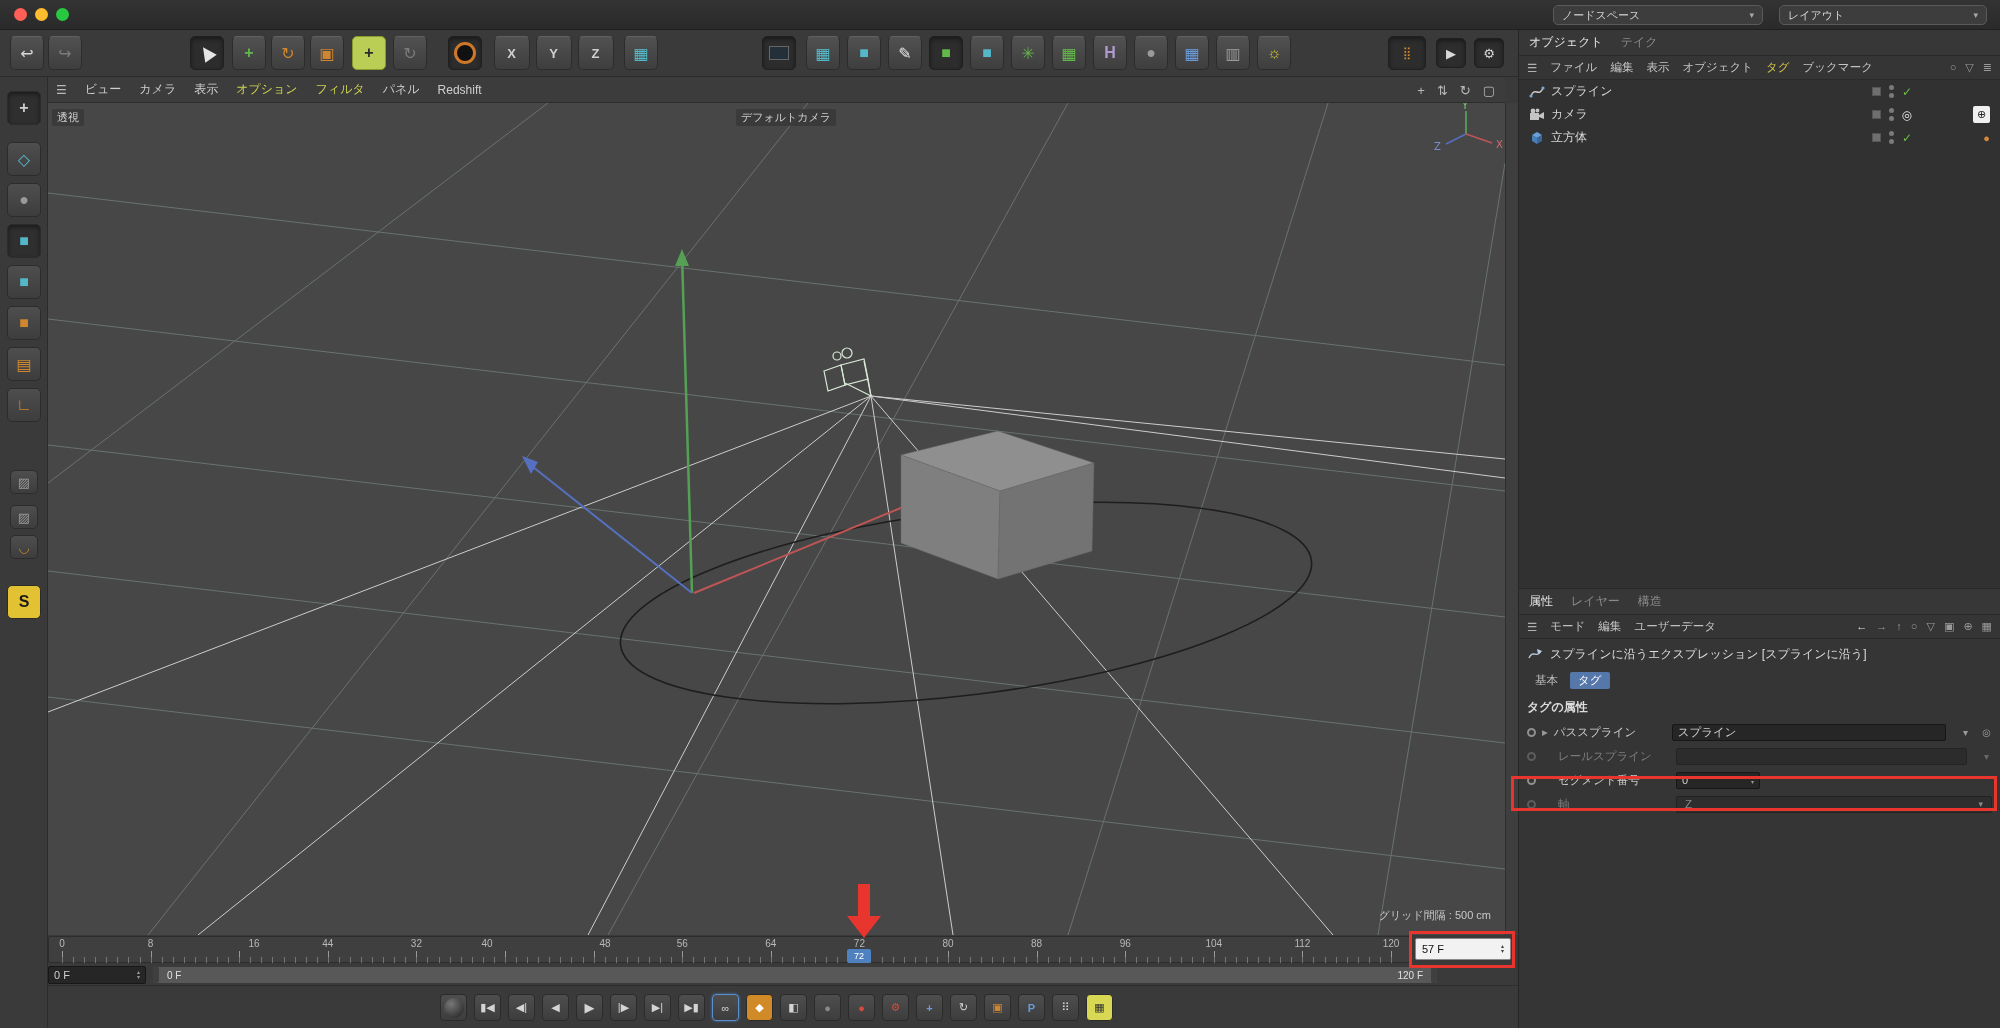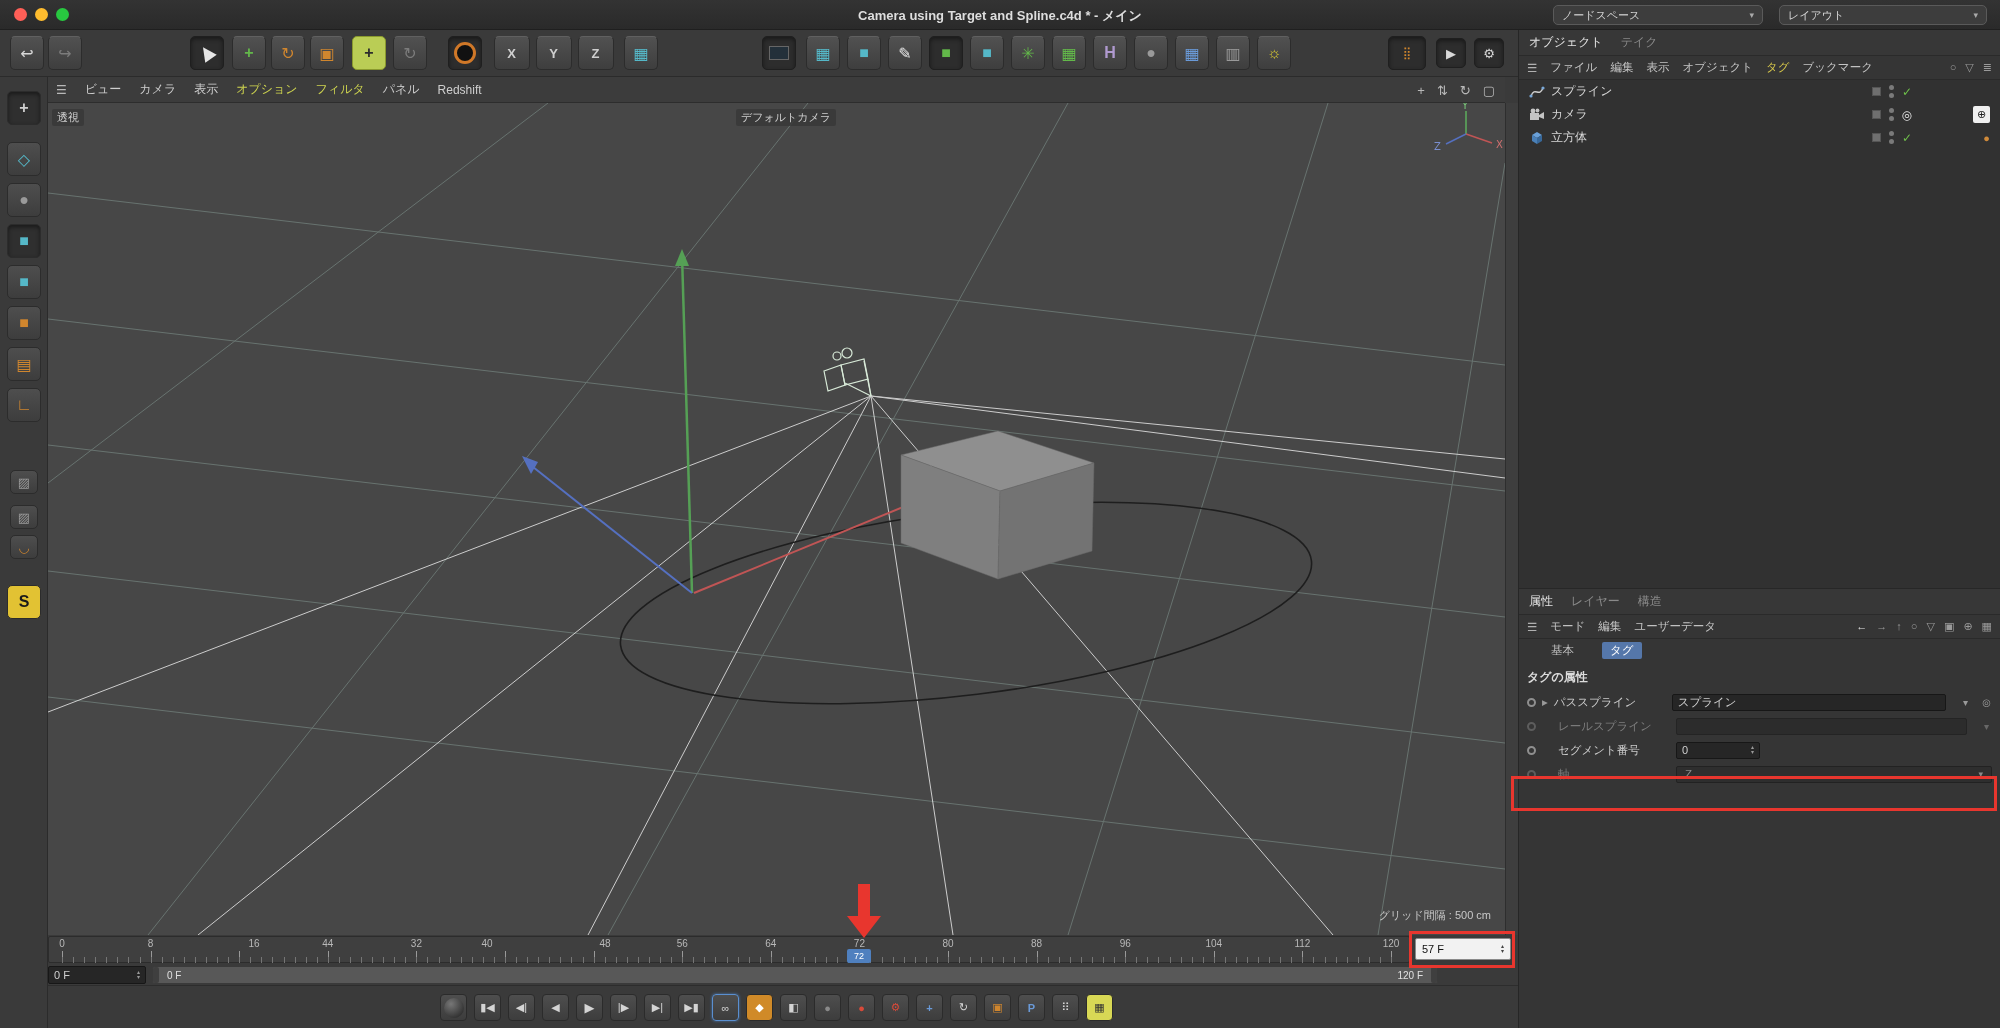--- a/index.html
+++ b/index.html
@@ -89,21 +89,21 @@
   .vis-dots i { width:5px; height:5px; border-radius:50%; background:#7a7a7a; }
   .om-toggle { width:9px; height:9px; background:#6f6f6f; border:1px solid #555; }
   .om-check { color:#6fc24a; font-size:12px; }
   .om-tags { position:absolute; right:10px; display:flex; gap:4px; align-items:center; }
   .tag-box { width:17px; height:17px; display:flex; align-items:center; justify-content:center; font-size:11px; border-radius:2px; }
   .tag-selected { background:#f0f0f0; color:#222; }
 
   #am { position:absolute; left:0; top:558px; right:0; bottom:0; background:#353535; border-top:1px solid #272727; }
   #am-title-row { display:flex; align-items:center; gap:7px; height:30px; padding-left:8px; font-size:12px; color:#dcdcdc; }
   #am-subtabs { display:flex; gap:4px; padding-left:8px; height:22px; align-items:center; font-size:11.5px; }
-  .subtab { padding:1px 8px; border-radius:2px; color:#c2c2c2;margin-left:16px; }
+  .subtab { padding:1px 8px; border-radius:2px; color:#c2c2c2; }
   .subtab.sel { background:#5577aa; color:#fff; }
   #am-section { padding:8px 0 4px 8px; font-size:12px; font-weight:bold; color:#dcdcdc; }
   .am-row { display:flex; align-items:center; height:24px; padding-left:8px; gap:6px; font-size:11.5px; color:#cccccc; }
   .am-row.dim { color:#7d7d7d; }
   .kf-circle { width:9px; height:9px; border:2px solid #8f8f8f; border-radius:50%; flex:0 0 auto; }
   .kf-circle.dim { border-color:#5d5d5d; }
   .kf-circle.red { border-color:#c04848; }
   .am-label { width:128px; flex:0 0 auto; }
   .link-field { flex:1; height:17px; background:#262626; border:1px solid #171717; border-radius:2px; display:flex; align-items:center; padding:0 5px; color:#cfcfcf; margin-right:6px; }
   .mini-btn { width:15px; height:15px; display:flex; align-items:center; justify-content:center; color:#9a9a9a; font-size:10px; }
@@ -121,21 +121,20 @@
 </style>
 </head>
 <body>
 
 <div id="app">
 
   <div id="titlebar">
     <span class="traffic" style="left:14px;background:#ff5f57"></span>
     <span class="traffic" style="left:35px;background:#febc2e"></span>
     <span class="traffic" style="left:56px;background:#28c840"></span>
-    <div id="title-text">Camera using Target and Spline.c4d * - メイン</div>
     <div class="tb-dropdown" style="left:1553px;width:210px">
       <span>ノードスペース</span>
       <span class="chev">▾</span>
     </div>
     <div class="tb-dropdown" style="left:1779px;width:208px">
       <span>レイアウト</span>
       <span class="chev">▾</span>
     </div>
   </div>
 
@@ -580,20 +579,27 @@
           <span>→</span>
           <span>↑</span>
           <span>○</span>
           <span>▽</span>
           <span>▣</span>
           <span>⊕</span>
           <span>▦</span>
         </span>
       </div>
 
+      <div id="am-title-row">
+        <svg width="16" height="16">
+            <path d="M2,12 C6,3 10,13 14,5" fill="none" stroke="#b8cfe8" stroke-width="1.4"></path>
+            <polygon points="10,3 15,5 11,8" fill="#b8cfe8"></polygon>
+          </svg>
+        <span>スプラインに沿うエクスプレッション [スプラインに沿う]</span>
+      </div>
 
       <div id="am-subtabs">
         <span class="subtab">基本</span>
         <span class="subtab sel">タグ</span>
       </div>
 
       <div id="am-section">タグの属性</div>
 
       <div class="am-row">
         <span class="kf-circle"></span>

